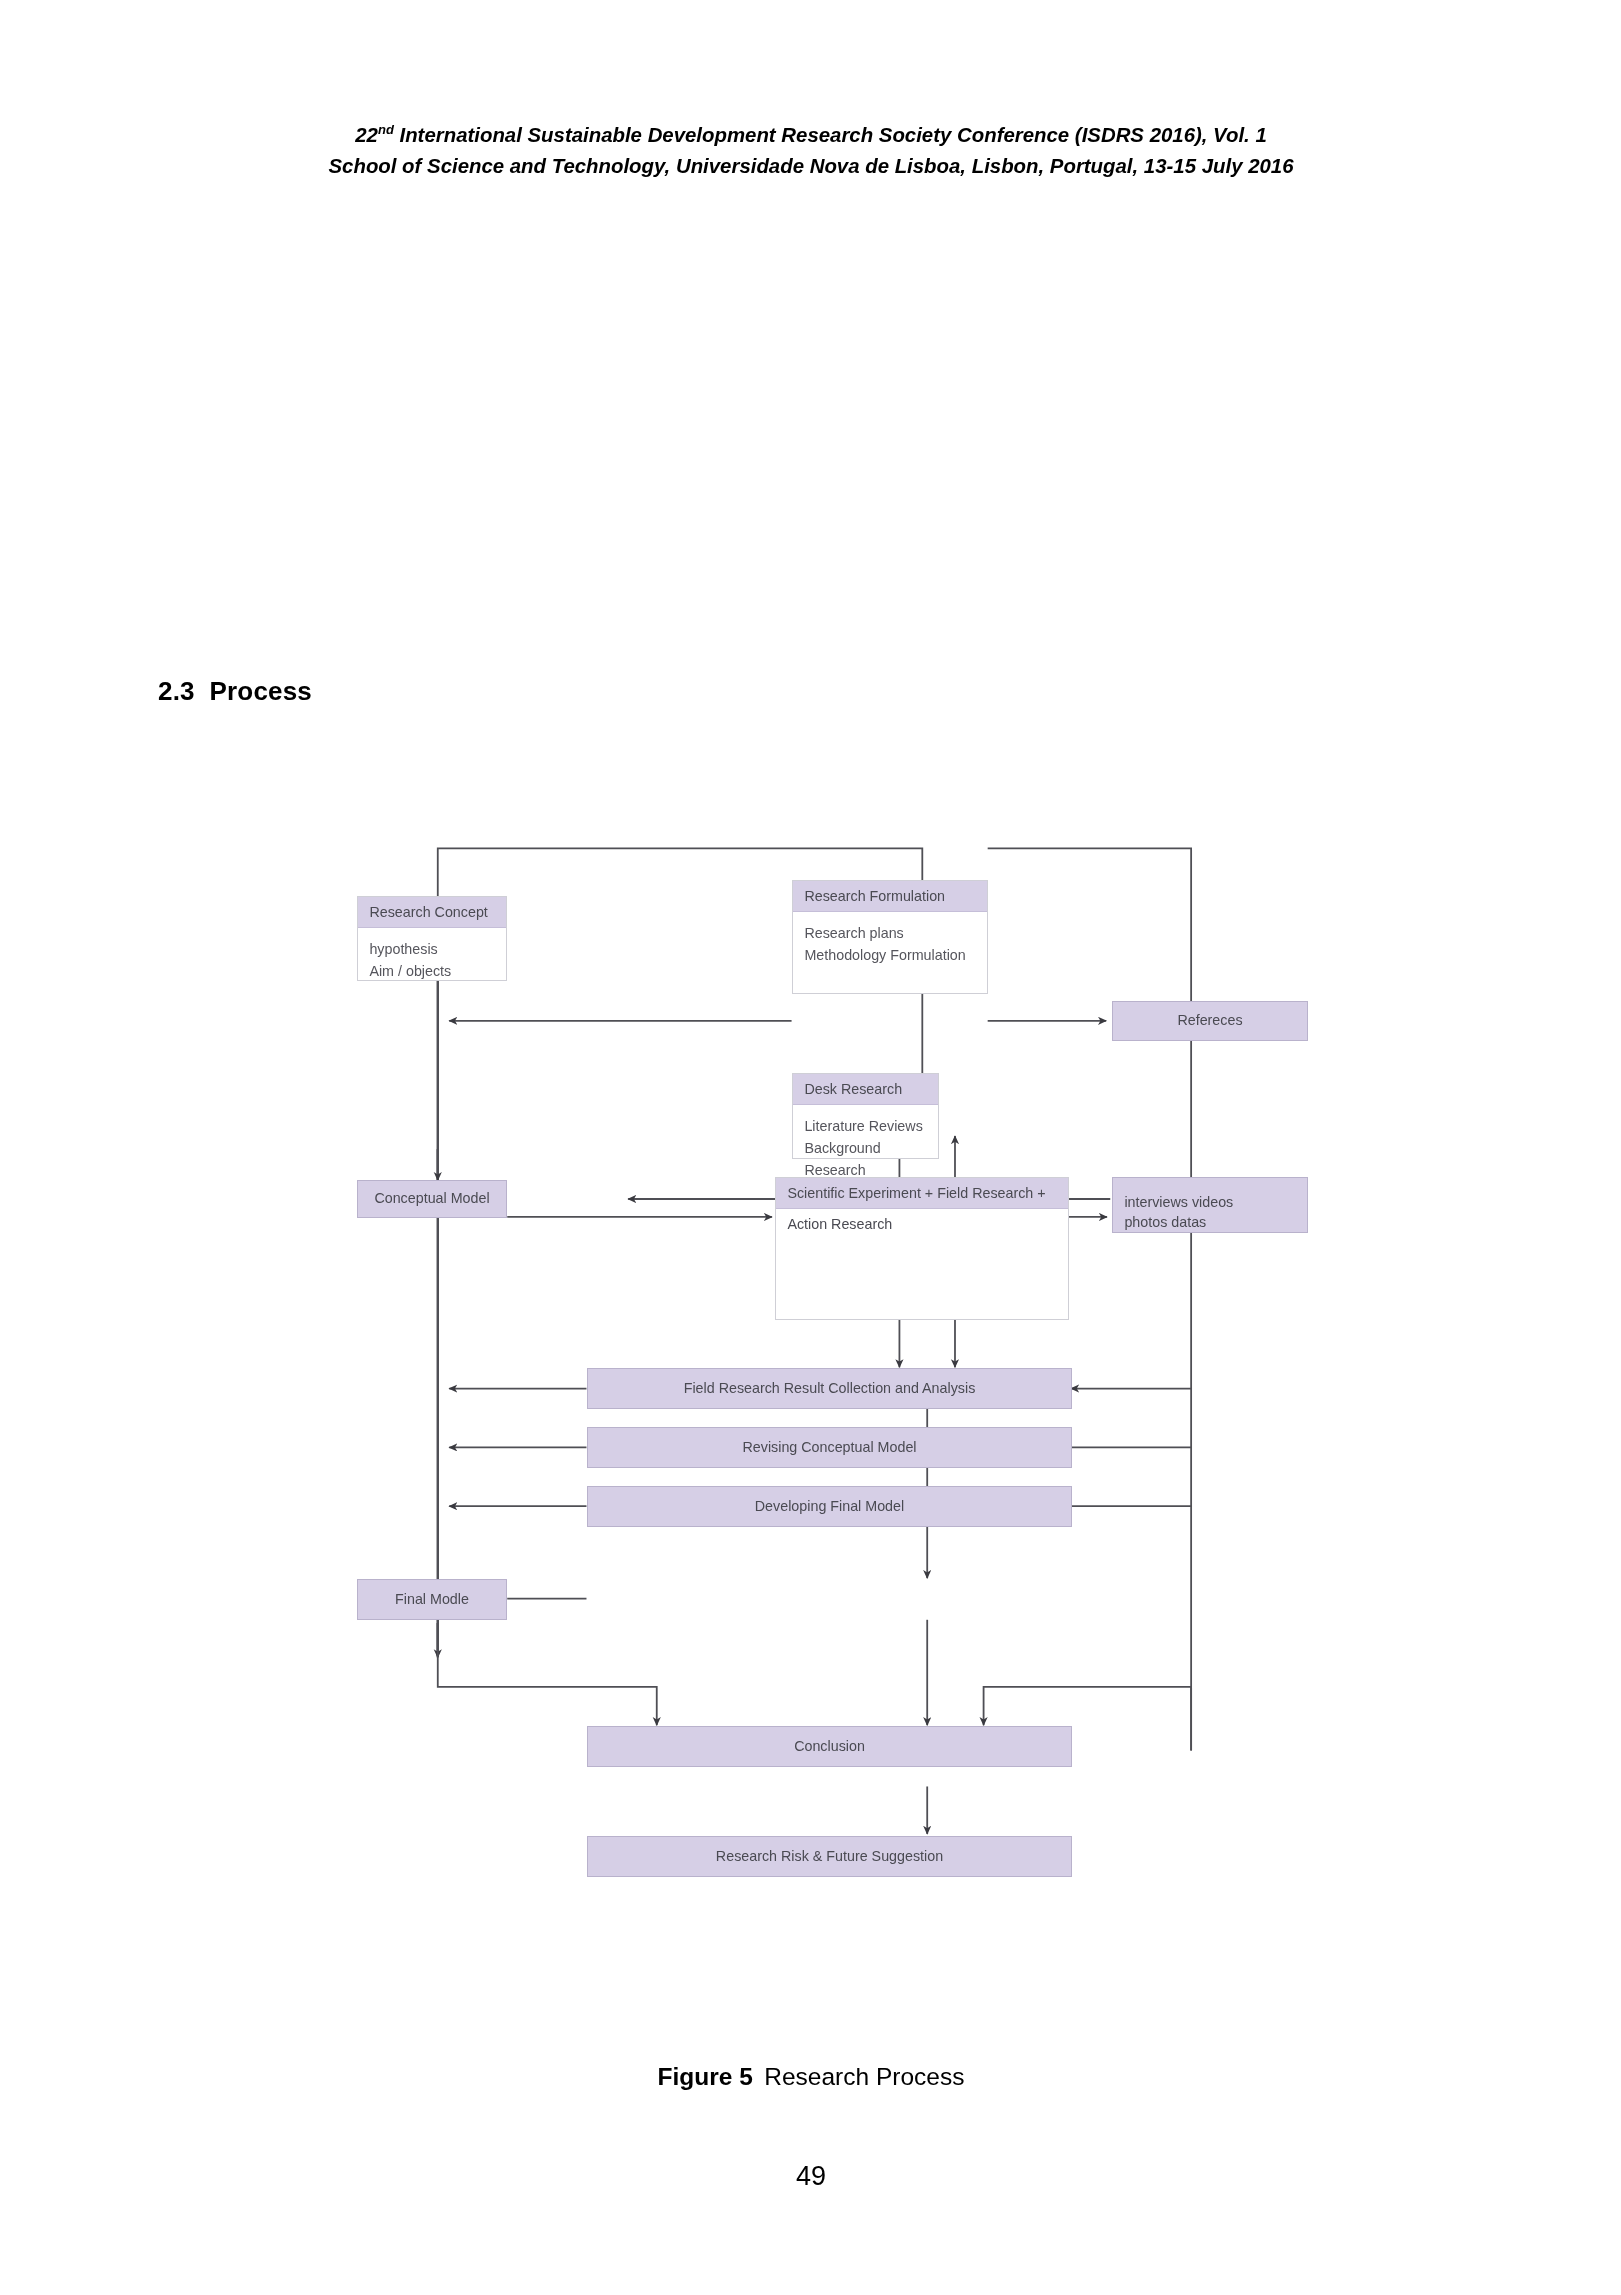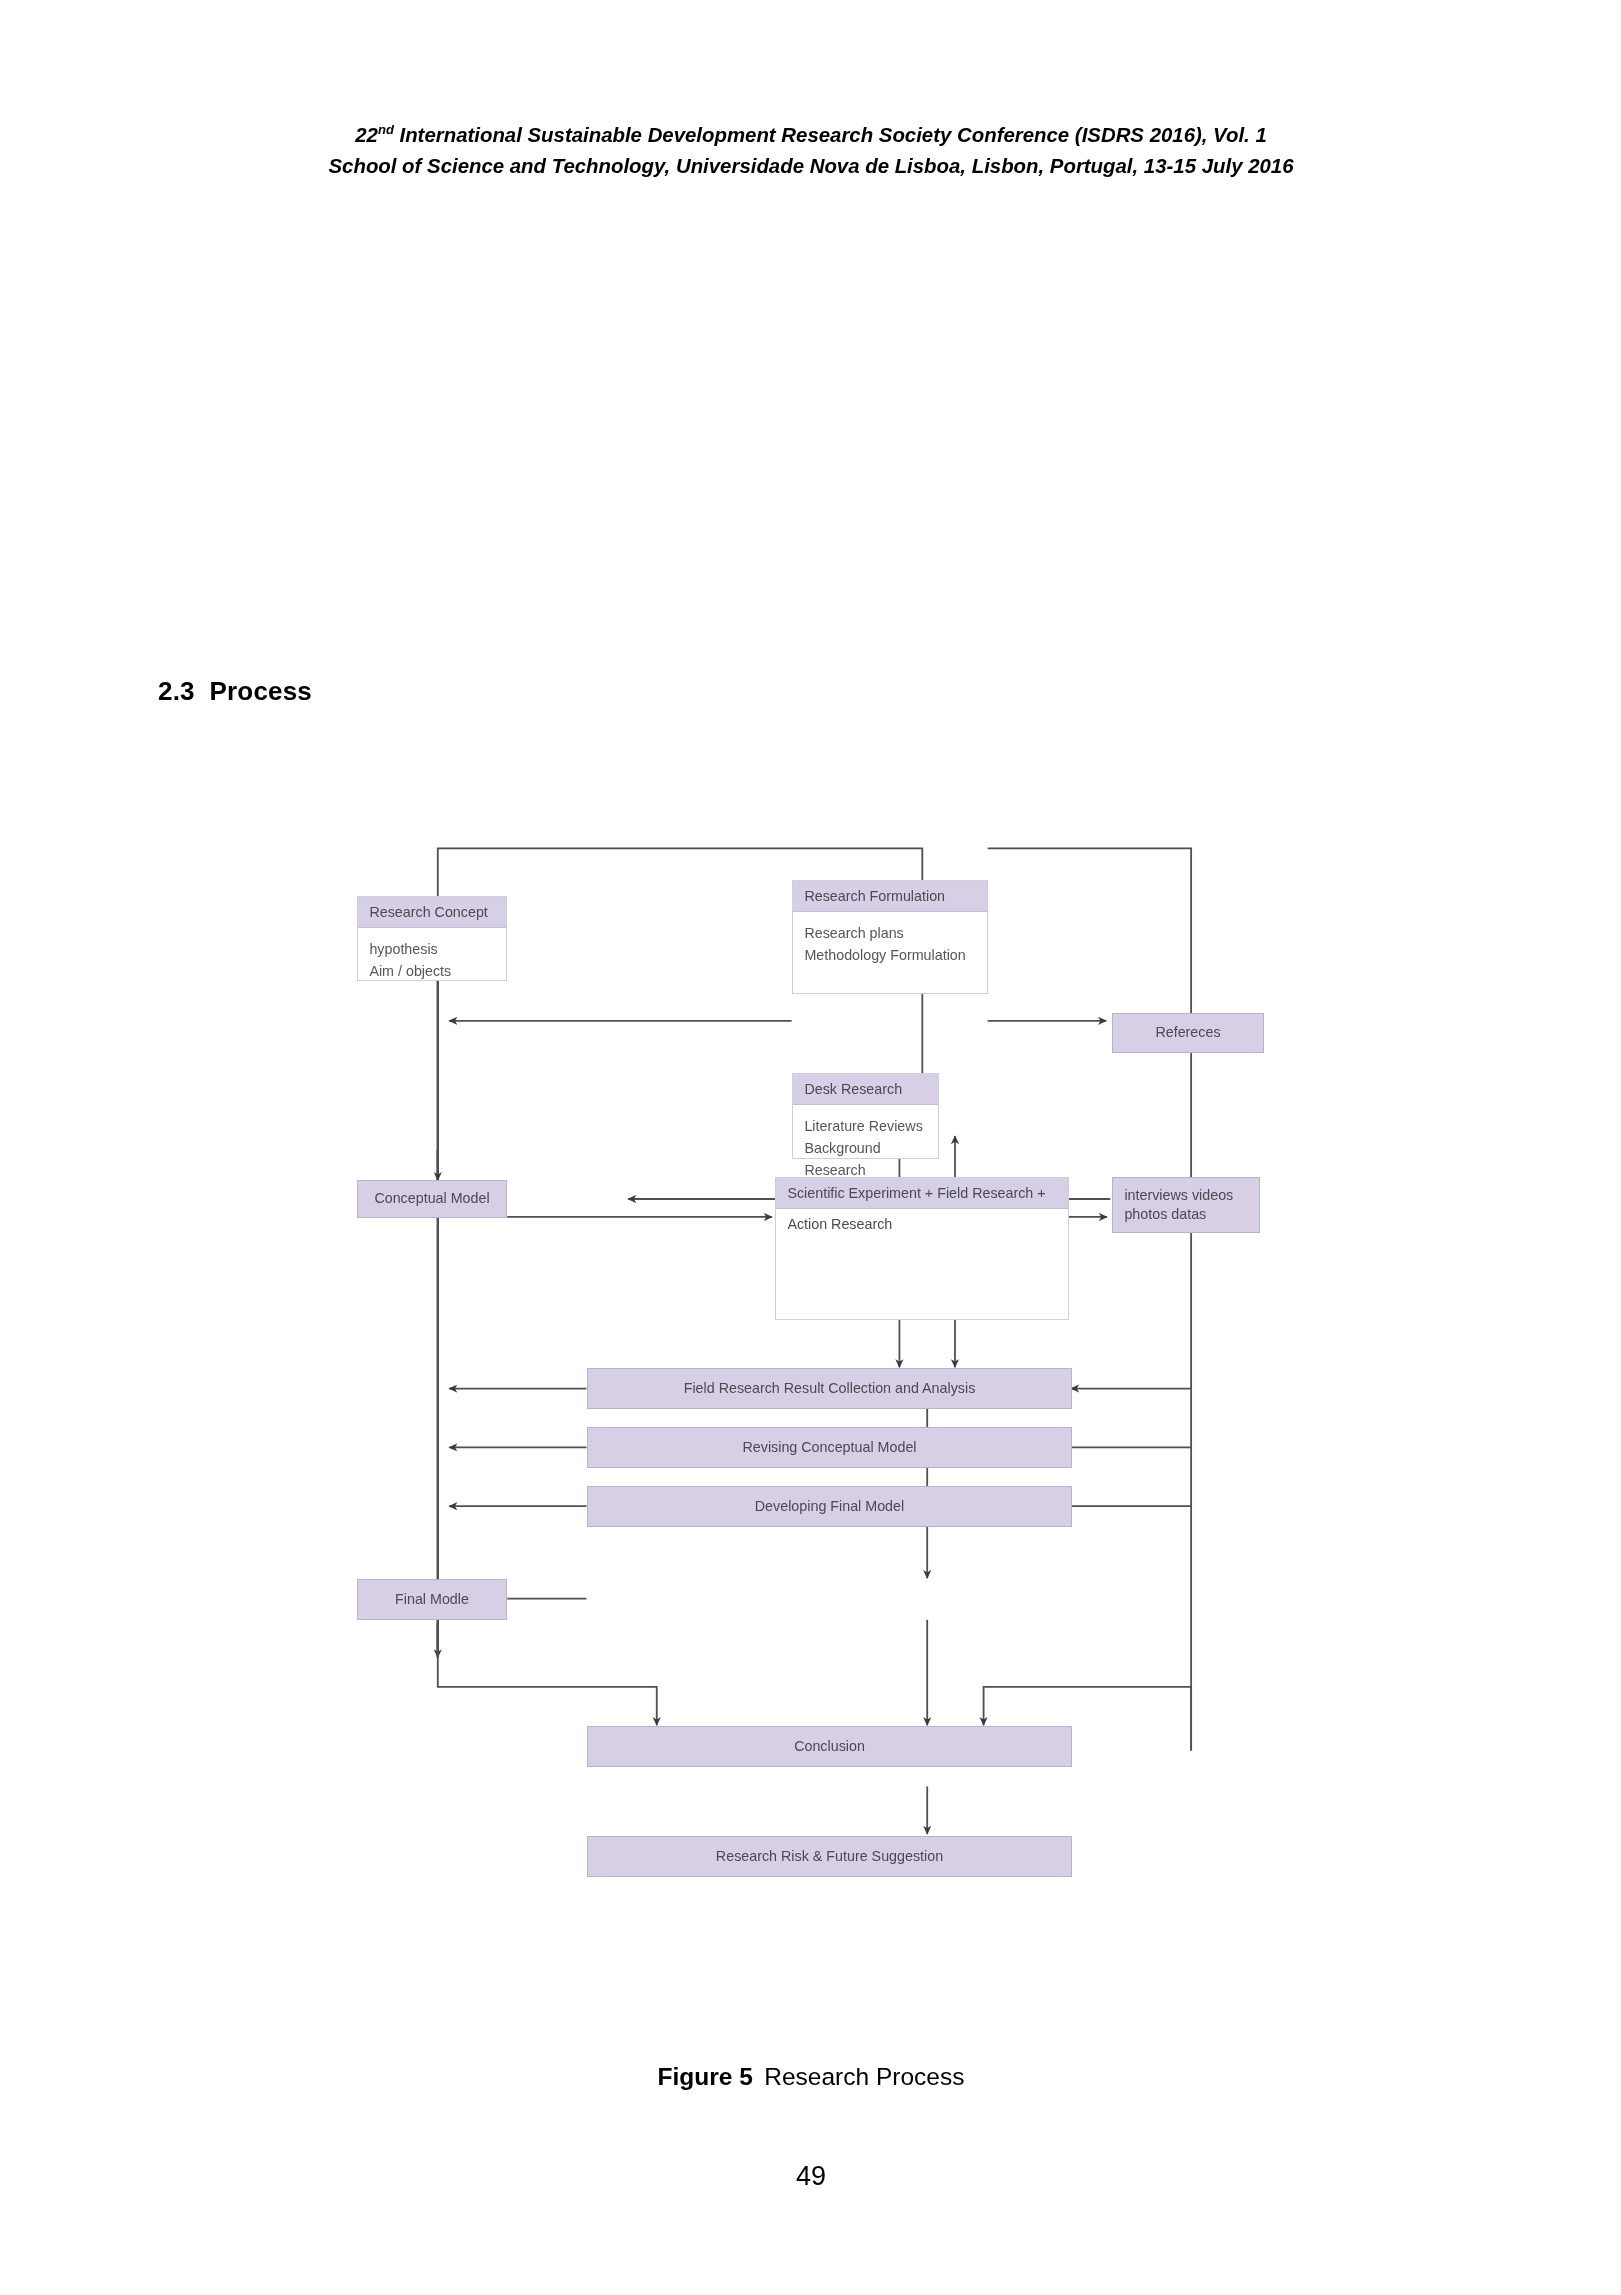--- a/index.html
+++ b/index.html
@@ -178,29 +178,29 @@
     </div>
 
     <div class="node compound" style="left:458px;top:300px;width:147px;height:86px;">
       <div class="hdr">Desk Research</div>
       <div class="body">
         <div>Literature Reviews</div>
         <div>Background Research</div>
       </div>
     </div>
 
-    <div class="node plain" style="left:778px;top:240px;width:152px;height:40px;">Refereces</div>
+    <div class="node plain" style="left:778px;top:228px;width:196px;height:40px;">Refereces</div>
 
     <div class="node compound" style="left:441px;top:404px;width:294px;height:143px;">
       <div class="hdr">Scientific Experiment + Field Research + Action Research</div>
     </div>
 
     <div class="node plain" style="left:23px;top:407px;width:150px;height:38px;">Conceptual Model</div>
 
-    <div class="node plain lefttext" style="left:778px;top:404px;width:148px;height:56px;">
+    <div class="node plain lefttext" style="left:778px;top:404px;width:196px;height:56px;align-items:flex-end;">
       <div>
         <div>interviews videos</div>
         <div>photos datas</div>
       </div>
     </div>
 
     <div class="node plain" style="left:253px;top:654px;width:485px;height:41px;">Revising Conceptual Model</div>
 
     <div class="node plain" style="left:253px;top:595px;width:485px;height:41px;">Field Research Result Collection and Analysis</div>
 

